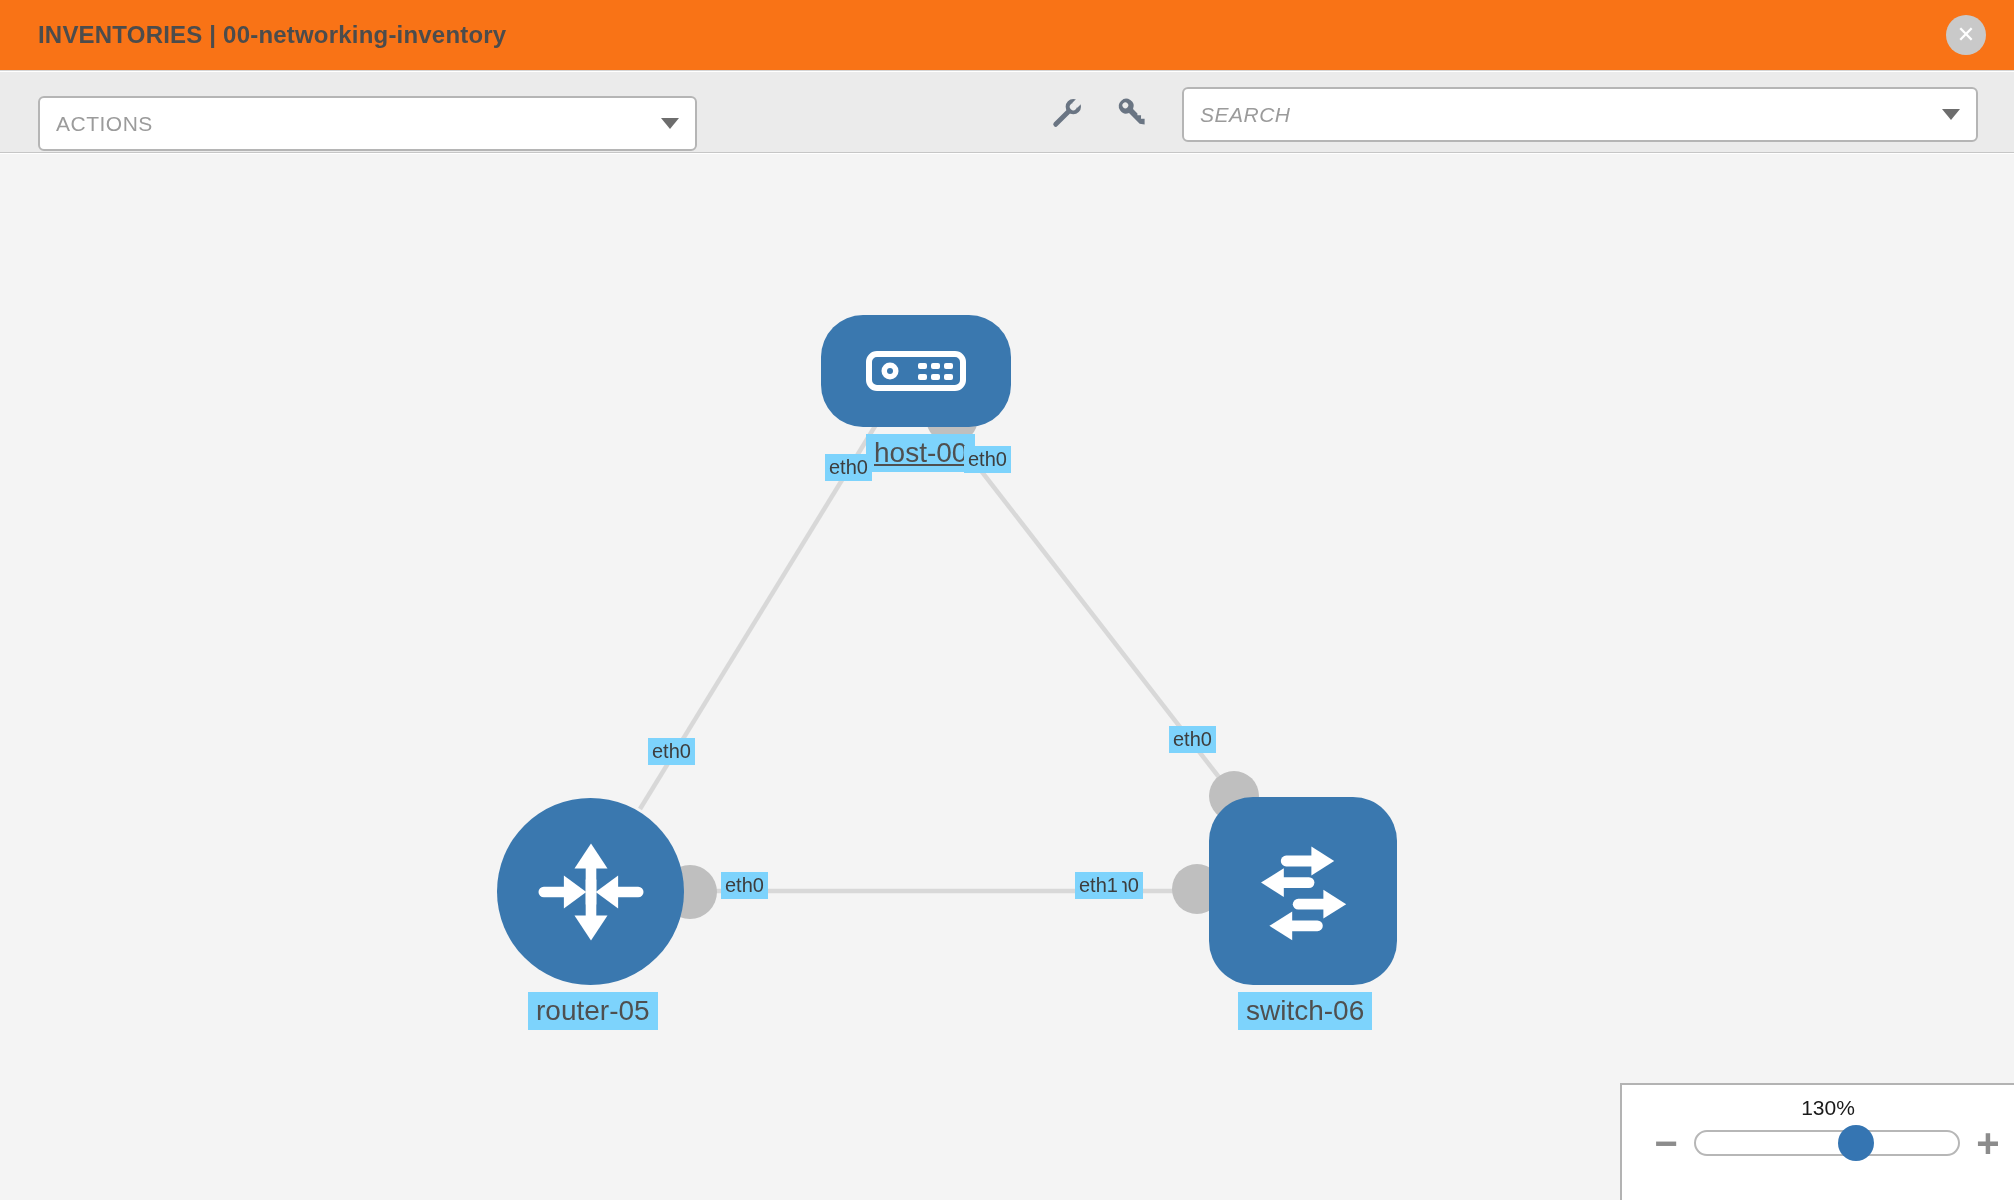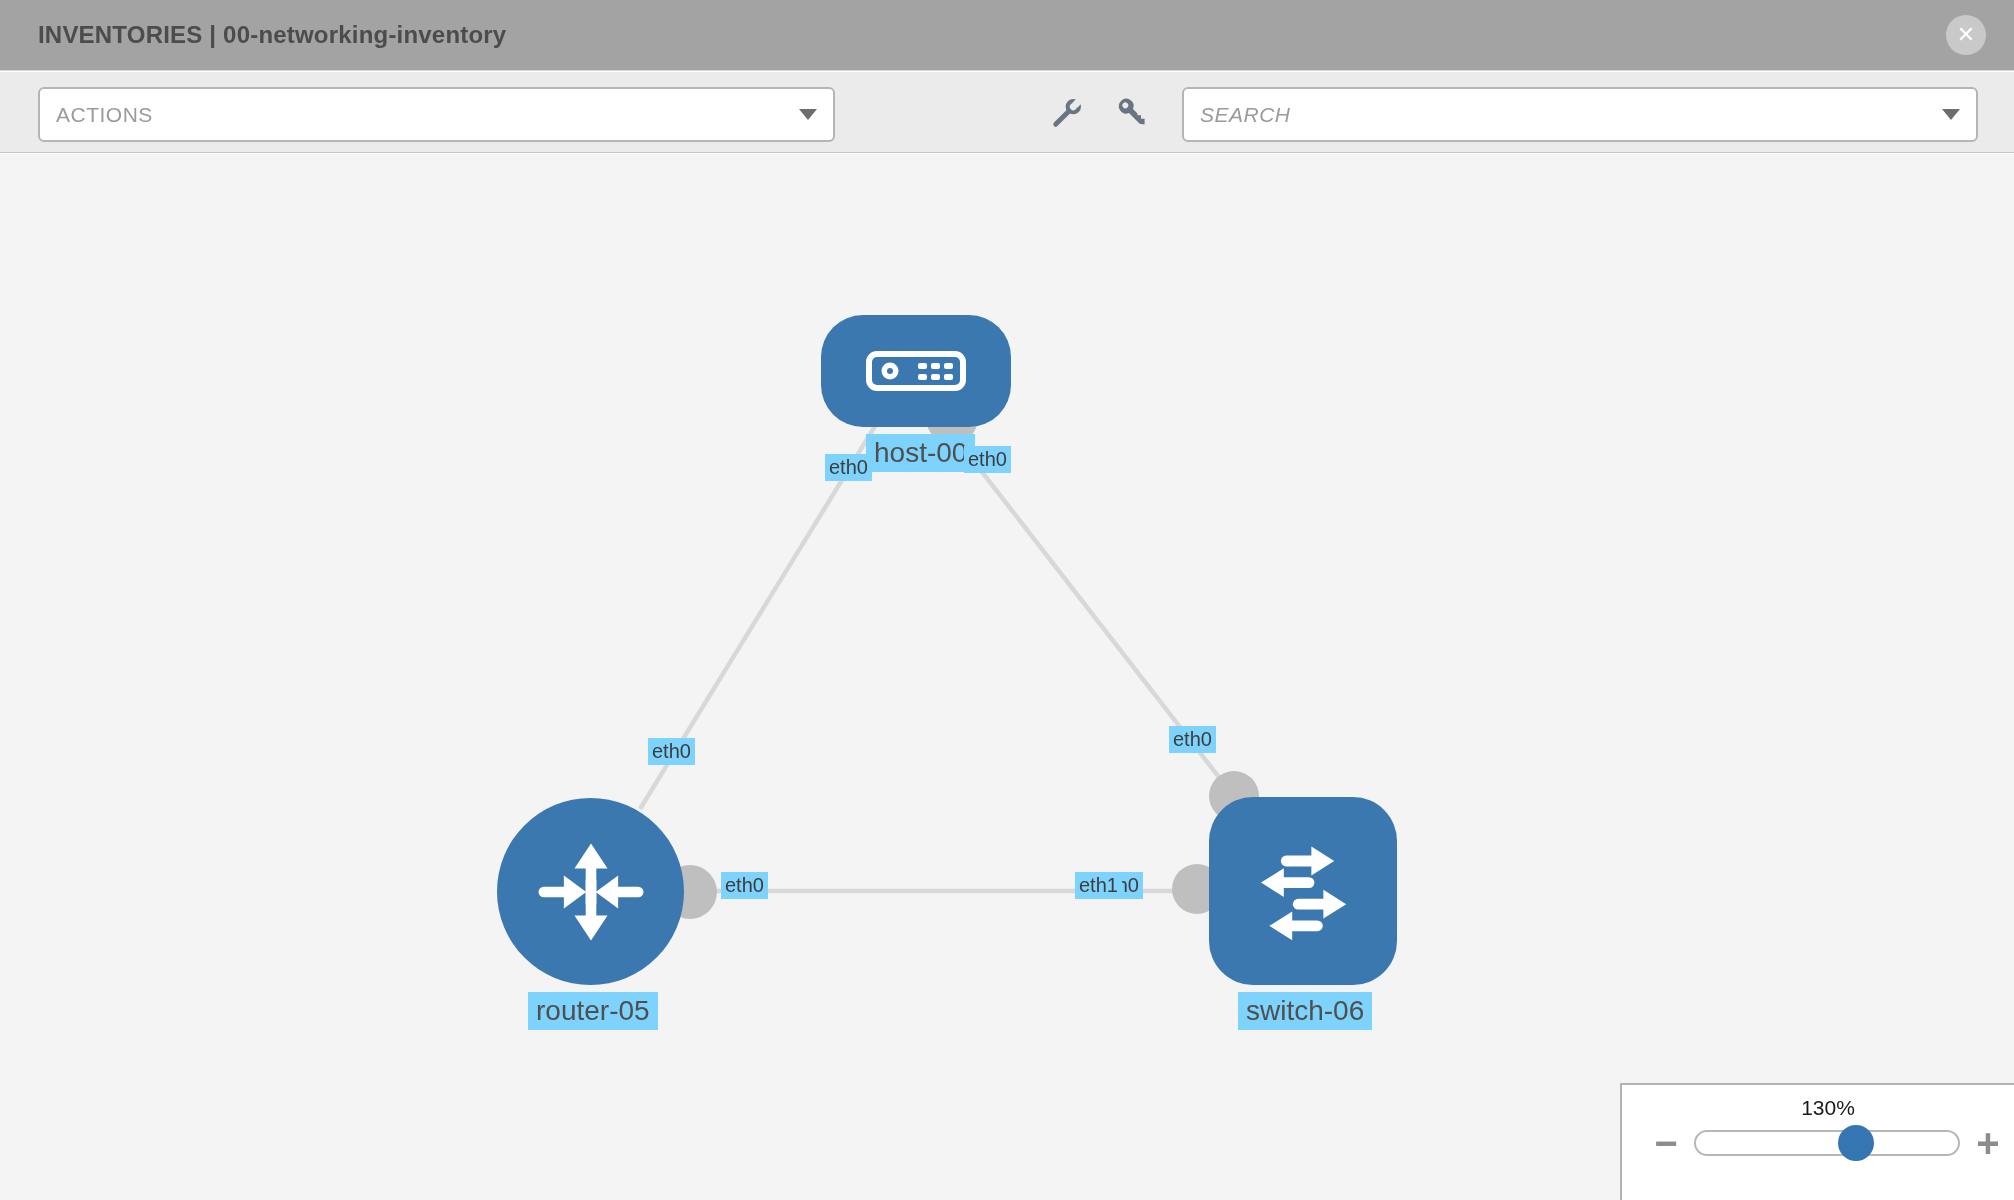--- a/index.html
+++ b/index.html
@@ -6,21 +6,21 @@
   html, body { width: 2014px; height: 1200px; overflow: hidden; }
   body {
     font-family: "Liberation Sans", "DejaVu Sans", sans-serif;
     background: #ffffff;
   }
   .app { position: relative; width: 2014px; height: 1200px; overflow: hidden; }
 
   
   .header {
     position: absolute; top: 0; left: 0; right: 0; height: 71px;
-    background: #a3a3a3; border-bottom: 1px solid #d5d5d5;
+    background: #f97316; border-bottom: 1px solid #d5d5d5;
   }
   .page-title {
     position: absolute; left: 38px; top: 21px;
     font-size: 24px; font-weight: bold; color: #4c4c4c; letter-spacing: 0.2px;
   }
   .close-btn {
     position: absolute; right: 28px; top: 15px;
     width: 40px; height: 40px; border-radius: 50%;
     background: #c9c9c9; color: #ffffff;
     display: flex; align-items: center; justify-content: center;
@@ -32,21 +32,21 @@
     position: absolute; top: 72px; left: 0; right: 0; height: 81px;
     background: #ebebeb; border-bottom: 1px solid #c6c6c6;
   }
   .combo {
     position: absolute; top: 15px; height: 55px;
     background: #ffffff; border: 2px solid #b5b5b5; border-radius: 6px;
     display: flex; align-items: center;
     font-size: 21px; color: #9b9b9b; letter-spacing: 0.5px;
     padding: 0 16px; cursor: pointer;
   }
-  .combo-actions { left: 38px; width: 797px; }
+  .combo-actions { left: 38px; width: 659px; margin-top: 9px; }
   .combo-search  { left: 1182px; width: 796px; font-style: italic; }
   .combo .combo-label { flex: 1; }
   .caret {
     width: 0; height: 0;
     border-left: 9px solid transparent; border-right: 9px solid transparent;
     border-top: 11px solid #6d6d6d;
   }
   .tool-icon { position: absolute; top: 22px; width: 40px; height: 40px; cursor: pointer; }
   .tool-icon.wrench { left: 1046px; }
   .tool-icon.key    { left: 1114px; }
@@ -63,21 +63,21 @@
   .node-router { left: 497px; top: 644px; width: 187px; height: 187px; border-radius: 50%; }
   .node-switch { left: 1209px; top: 643px; width: 188px; height: 188px; border-radius: 44px; }
 
   .chip {
     position: absolute; background: #7dd3fc; color: #4f4f4f;
     white-space: nowrap; line-height: 1.15;
   }
   .chip.node-label { font-size: 28px; padding: 3px 8px; }
   .chip.iface-label { font-size: 20px; padding: 2px 4px; color: #3d3d3d; }
 
-  .lbl-host    { left: 866px; top: 280px; }
+  .lbl-host    { left: 866px; top: 280px; text-decoration: underline; }
   .lbl-router  { left: 528px; top: 838px; }
   .lbl-switch  { left: 1238px; top: 838px; }
 
   .if-l1-from { left: 825px;  top: 300px; }
   .if-l2-from { left: 964px;  top: 292px; }
   .if-l1-to   { left: 648px;  top: 584px; }
   .if-l2-to   { left: 1169px; top: 572px; }
   .if-l3-from { left: 721px;  top: 718px; }
   .if-l3-to-under { left: 1096px; top: 718px; }
   .if-l3-to   { left: 1075px; top: 718px; }

